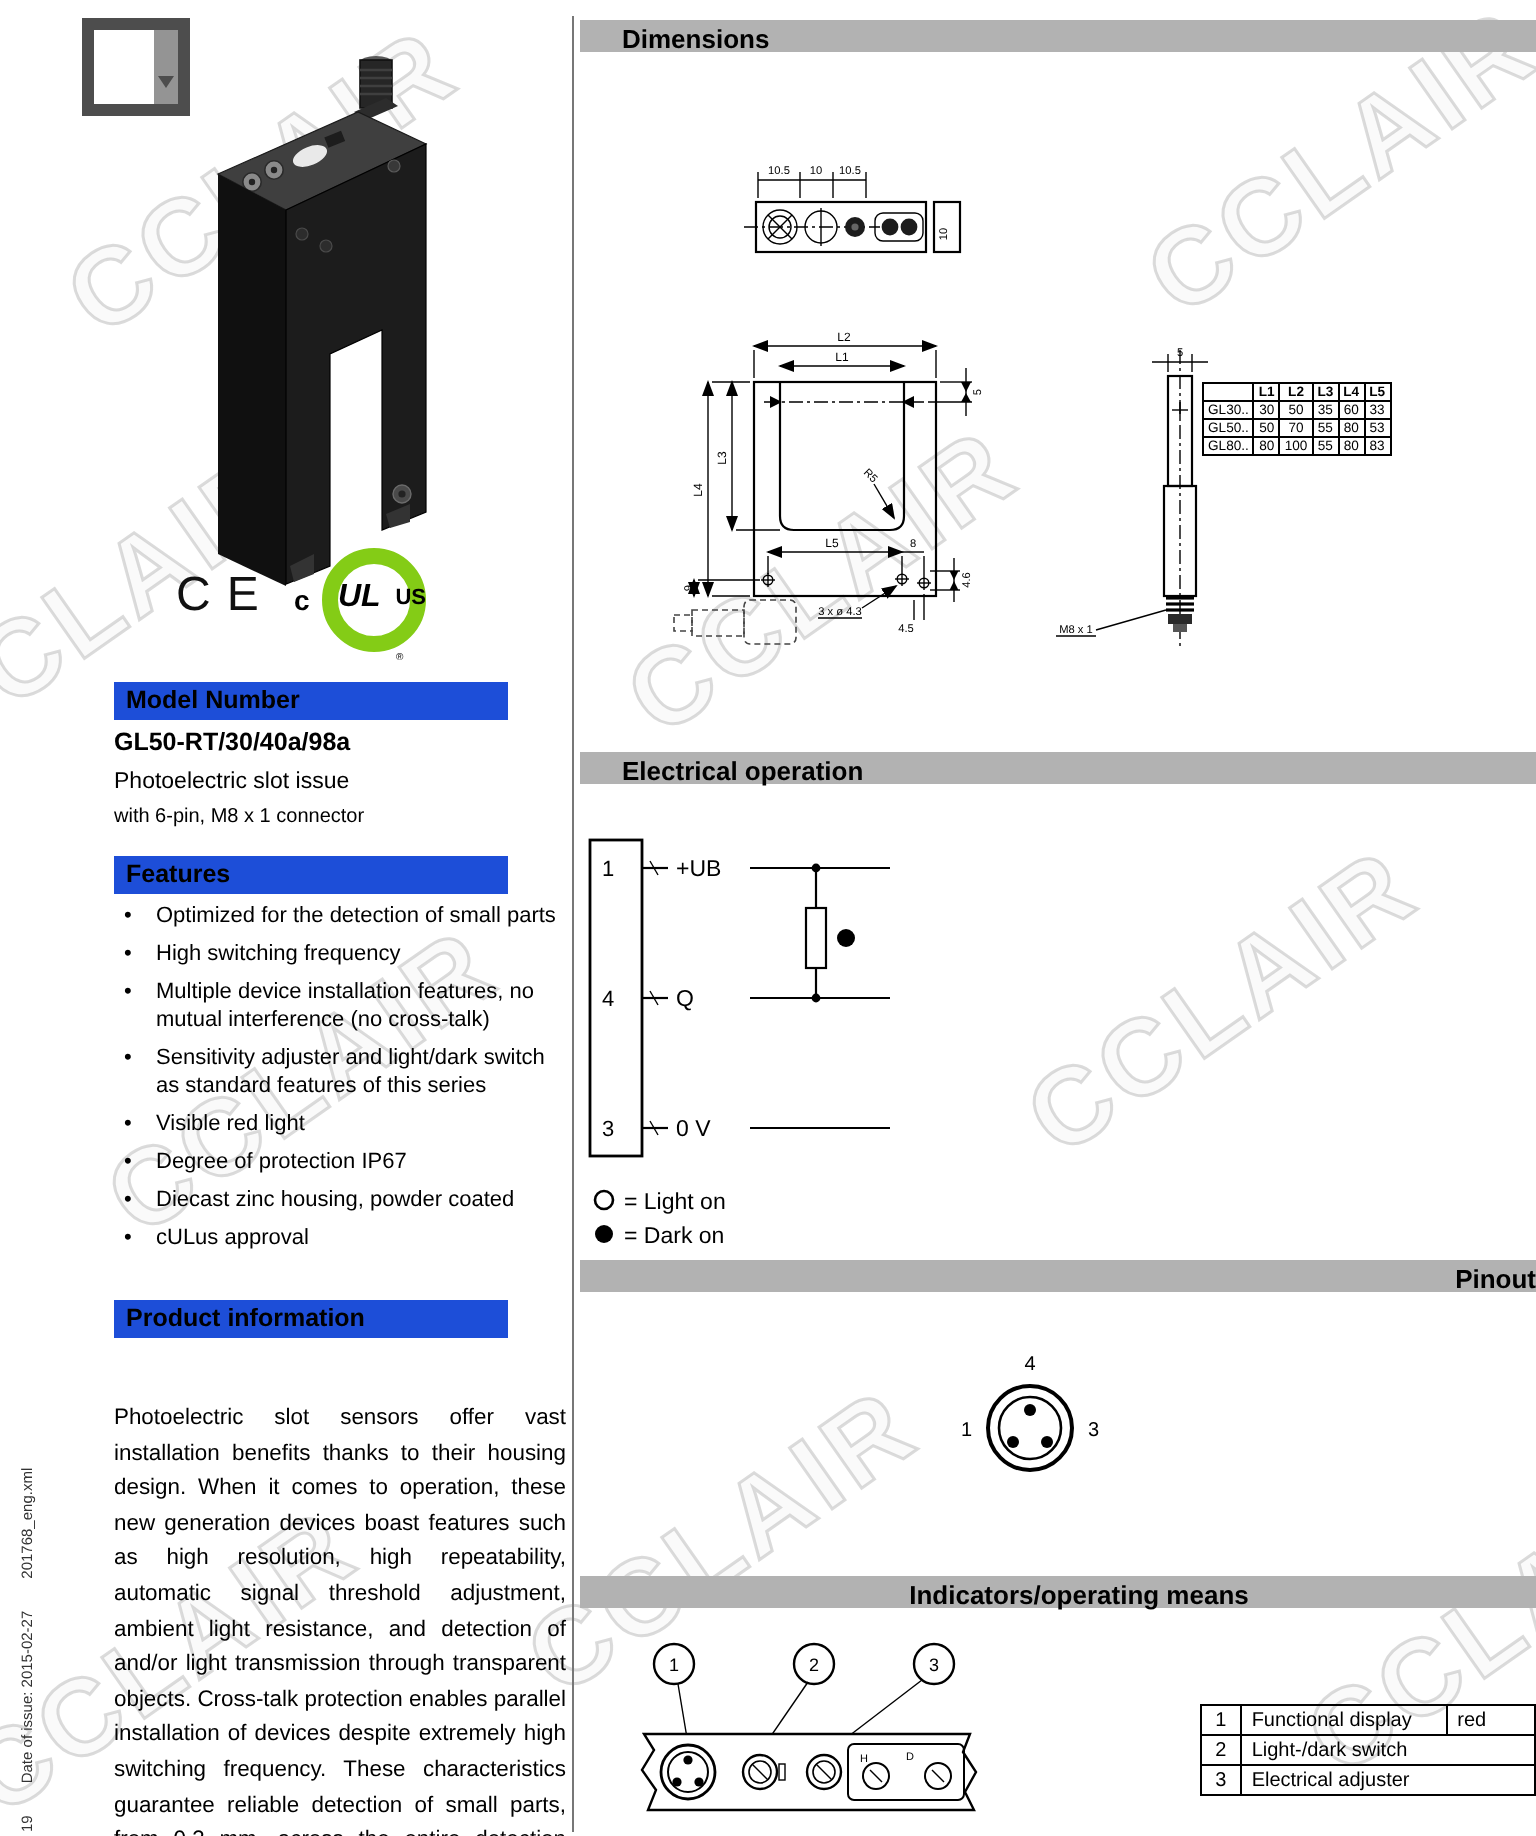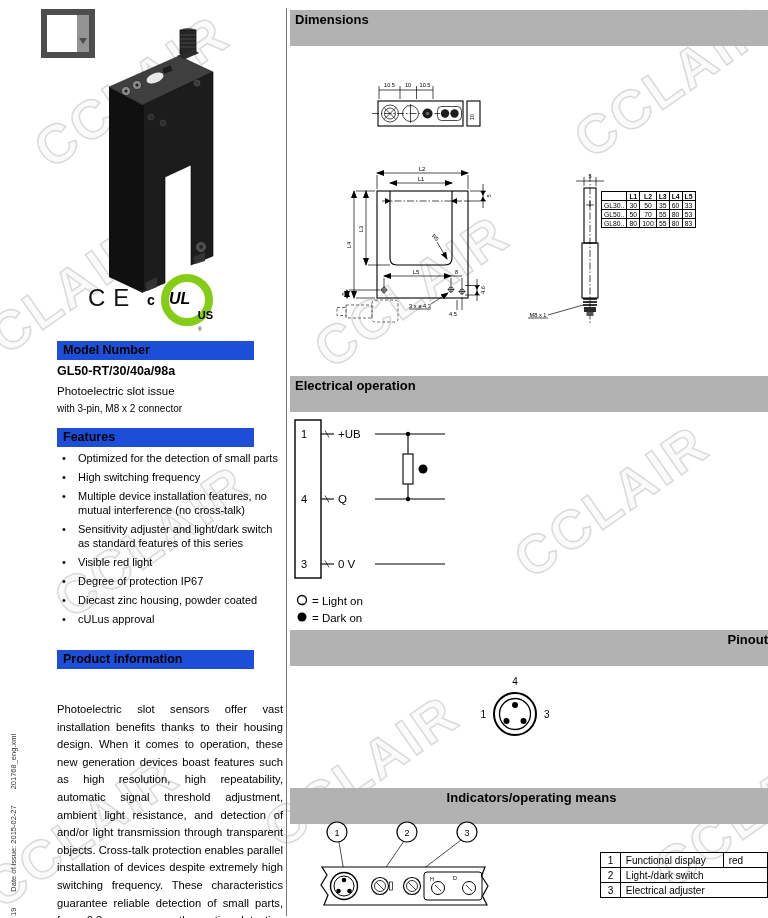--- a/index.html
+++ b/index.html
@@ -9,36 +9,36 @@
   .wm{position:absolute;font-size:54px;font-weight:bold;letter-spacing:3px;
       color:rgba(0,0,0,0.02);-webkit-text-stroke:1.5px rgba(175,175,175,0.45);
       transform:rotate(-35deg);pointer-events:none;white-space:nowrap;}
   
   .sidenote{position:absolute;left:9px;top:916px;transform:rotate(-90deg);transform-origin:0 0;
             width:250px;display:flex;gap:16px;align-items:center;font-size:7.5px;color:#333;white-space:nowrap;}
   .vdivider{position:absolute;left:286px;top:8px;width:1px;height:908px;background:#777;}
   
   .sec-hdr{position:absolute;left:57px;width:197px;height:19px;background:#1d4ed8;
            font-weight:bold;font-size:12.5px;line-height:19px;padding-left:6px;box-sizing:border-box;}
-  .sec-hdr-r{position:absolute;left:290px;width:478px;height:36px;background:#b2b2b2;
-           font-weight:bold;font-size:13px;line-height:20px;padding-left:5px;box-sizing:border-box;}
+  .sec-hdr-r{position:absolute;left:290px;width:478px;height:16px;background:#b2b2b2;
+           font-weight:bold;font-size:13px;line-height:20px;padding-left:21px;box-sizing:border-box;}
   
   .logo{position:absolute;left:41px;top:9px;width:54px;height:49px;background:#fff;
         border:6px solid #4d4d4d;box-sizing:border-box;}
   .logo-strip{position:absolute;right:0;top:0;width:12px;height:100%;background:#949494;}
   .logo-tri{position:absolute;right:2px;bottom:8px;width:0;height:0;
             border-left:4px solid transparent;border-right:4px solid transparent;border-top:6px solid #4d4d4d;}
   
   .ce{position:absolute;left:88px;top:284px;font-size:24px;letter-spacing:8px;color:#111;}
   .ulmark{position:absolute;left:147px;top:274px;width:66px;height:48px;}
   .ul-circle{position:absolute;left:14px;top:0;width:36px;height:36px;border:8px solid #84cc16;border-radius:50%;
              font-weight:bold;font-style:italic;font-size:16px;line-height:34px;}
   .ul-r{position:absolute;left:29px;top:30px;font-size:5px;font-style:normal;font-weight:normal;}
   .ul-c{position:absolute;left:0;top:18px;font-size:14px;font-weight:bold;}
-  .ul-us{position:absolute;right:0;top:19px;font-size:11px;font-weight:bold;margin-top:16px;}
+  .ul-us{position:absolute;right:0;top:19px;font-size:11px;font-weight:bold;}
   
   .model-name{position:absolute;left:57px;top:364px;font-size:12.5px;font-weight:bold;}
   .model-type{position:absolute;left:57px;top:385px;font-size:11.5px;}
   .model-conn{position:absolute;left:57px;top:403px;font-size:10px;}
   .features-list{position:absolute;left:57px;top:451px;width:228px;margin:0;padding:0;list-style:none;}
   .features-list li{position:relative;padding-left:21px;font-size:11px;line-height:14px;margin-bottom:5px;}
   .features-list li::before{content:"\2022";position:absolute;left:5px;top:0;}
   .info-text{position:absolute;left:57px;top:701px;width:226px;font-size:11.2px;line-height:17.6px;
              text-align:justify;}
   
@@ -128,21 +128,21 @@
       <span>UL</span>
       <span class="ul-r">®</span>
     </div>
     <span class="ul-c">c</span>
     <span class="ul-us">US</span>
   </div>
 
   <div class="sec-hdr" style="top:341px;">Model Number</div>
   <div class="model-name">GL50-RT/30/40a/98a</div>
   <div class="model-type">Photoelectric slot issue</div>
-  <div class="model-conn">with 3-pin, M8 x 2 connector</div>
+  <div class="model-conn">with 6-pin, M8 x 1 connector</div>
 
   <div class="sec-hdr" style="top:428px;">Features</div>
   <ul class="features-list">
     <li><span>Optimized for the detection of small parts</span></li>
     <li><span>High switching frequency</span></li>
     <li><span>Multiple device installation features, no mutual interference (no cross-talk)</span></li>
     <li><span>Sensitivity adjuster and light/dark switch as standard features of this series</span></li>
     <li><span>Visible red light</span></li>
     <li><span>Degree of protection IP67</span></li>
     <li><span>Diecast zinc housing, powder coated</span></li>

